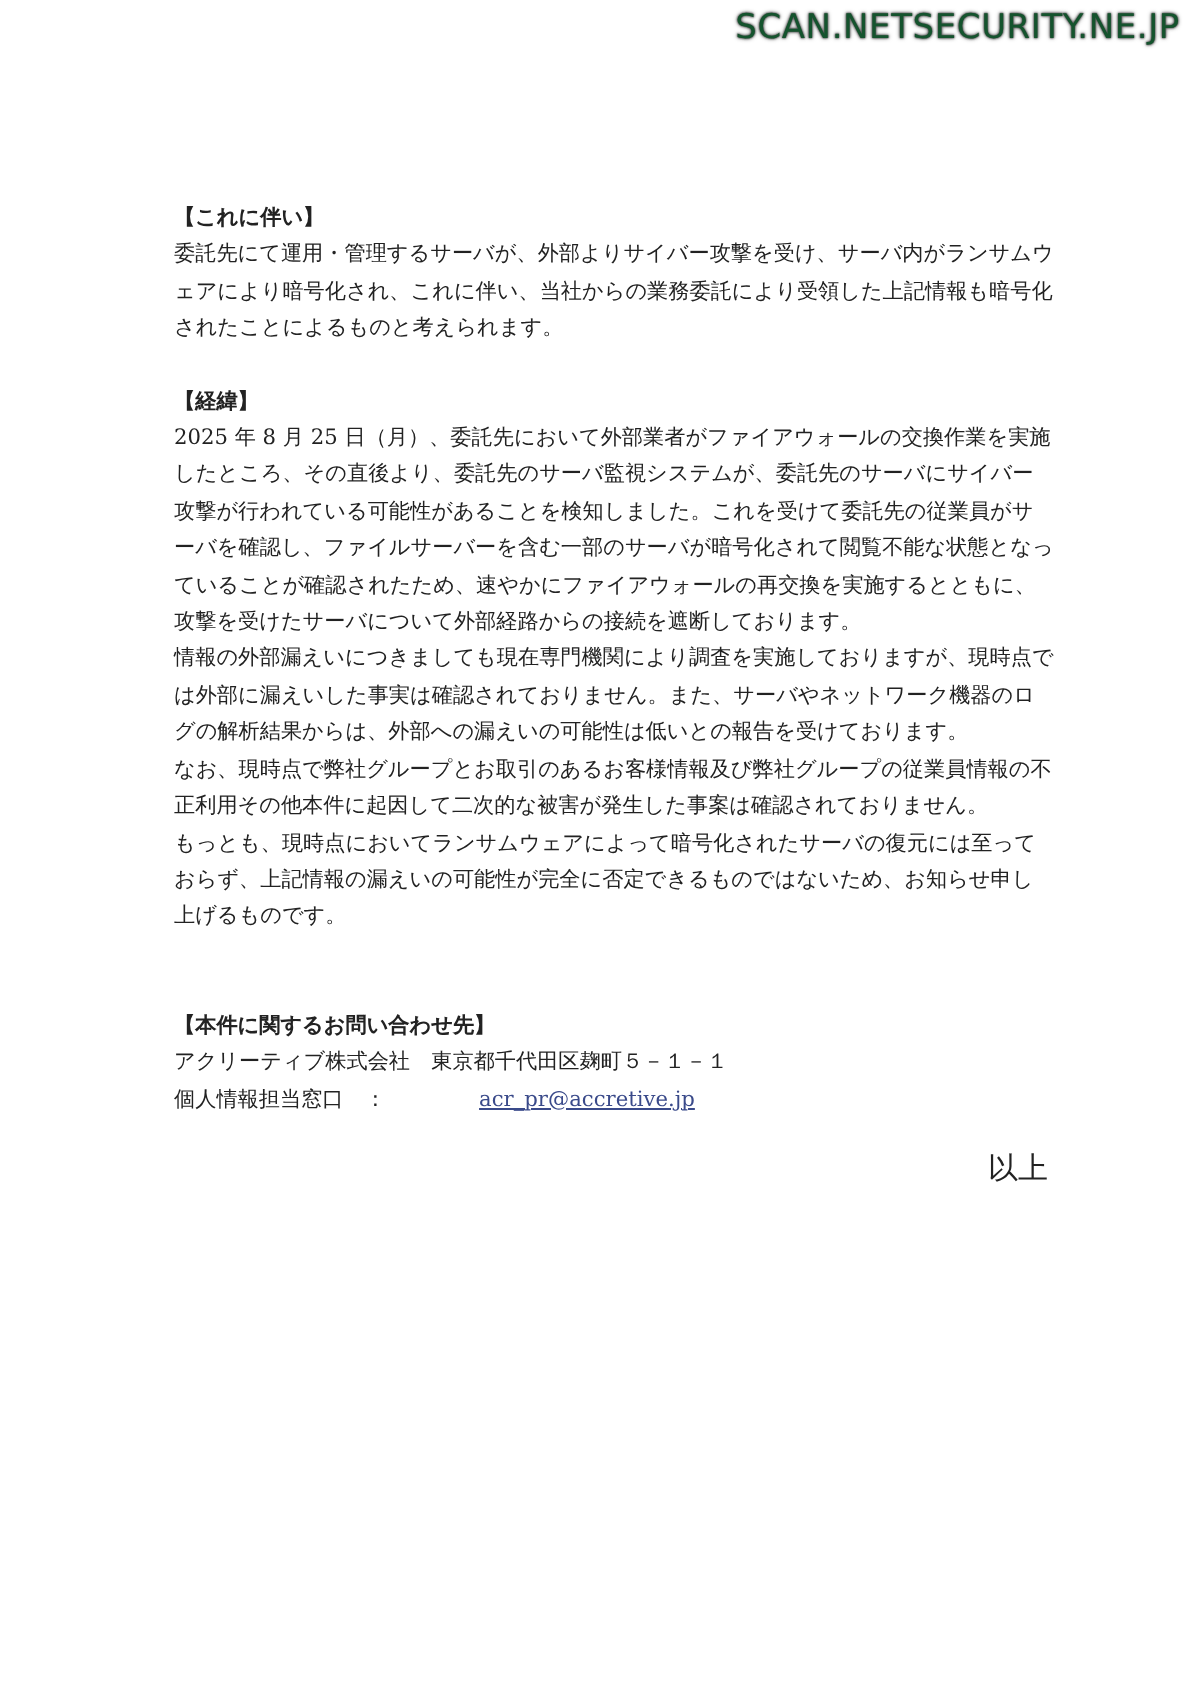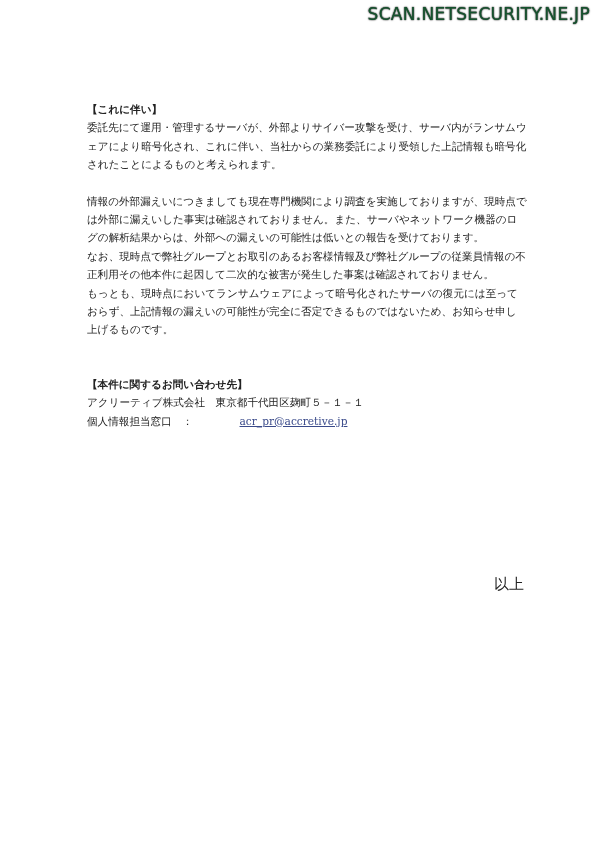--- a/index.html
+++ b/index.html
@@ -21,20 +21,22 @@
 <body>
 
 <div class="watermark">SCAN.NETSECURITY.NE.JP</div>
 
 <div class="doc">
   <div class="section-heading">【これに伴い】</div>
   <p class="para">委託先にて運用・管理するサーバが、外部よりサイバー攻撃を受け、サーバ内がランサムウェアにより暗号化され、これに伴い、当社からの業務委託により受領した上記情報も暗号化されたことによるものと考えられます。</p>
 
   <div class="gap"></div>
 
+  <div class="section-heading">【経緯】</div>
+  <p class="para">2025 年 8 月 25 日（月）、委託先において外部業者がファイアウォールの交換作業を実施したところ、その直後より、委託先のサーバ監視システムが、委託先のサーバにサイバー攻撃が行われている可能性があることを検知しました。これを受けて委託先の従業員がサーバを確認し、ファイルサーバーを含む一部のサーバが暗号化されて閲覧不能な状態となっていることが確認されたため、速やかにファイアウォールの再交換を実施するとともに、攻撃を受けたサーバについて外部経路からの接続を遮断しております。</p>
   <p class="para">情報の外部漏えいにつきましても現在専門機関により調査を実施しておりますが、現時点では外部に漏えいした事実は確認されておりません。また、サーバやネットワーク機器のログの解析結果からは、外部への漏えいの可能性は低いとの報告を受けております。</p>
   <p class="para">なお、現時点で弊社グループとお取引のあるお客様情報及び弊社グループの従業員情報の不正利用その他本件に起因して二次的な被害が発生した事案は確認されておりません。</p>
   <p class="para">もっとも、現時点においてランサムウェアによって暗号化されたサーバの復元には至っておらず、上記情報の漏えいの可能性が完全に否定できるものではないため、お知らせ申し上げるものです。</p>
 
   <div class="gap2"></div>
 
   <div class="section-heading">【本件に関するお問い合わせ先】</div>
   <div class="contact-line">アクリーティブ株式会社　東京都千代田区麹町５－１－１</div>
   <div class="contact-line"><span>個人情報担当窓口　：　</span><a class="email">acr_pr@accretive.jp</a></div>
 </div>

